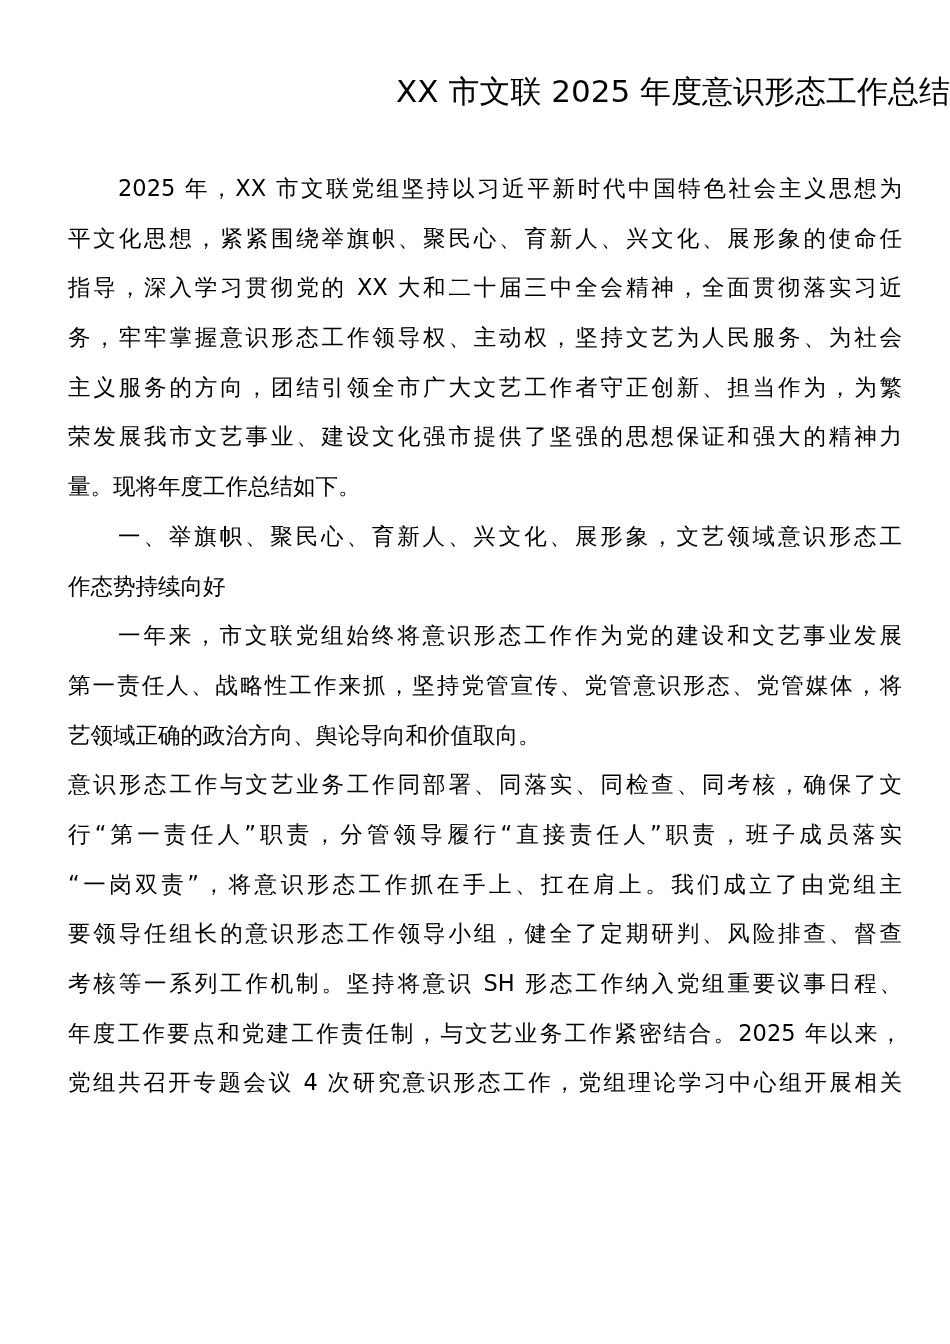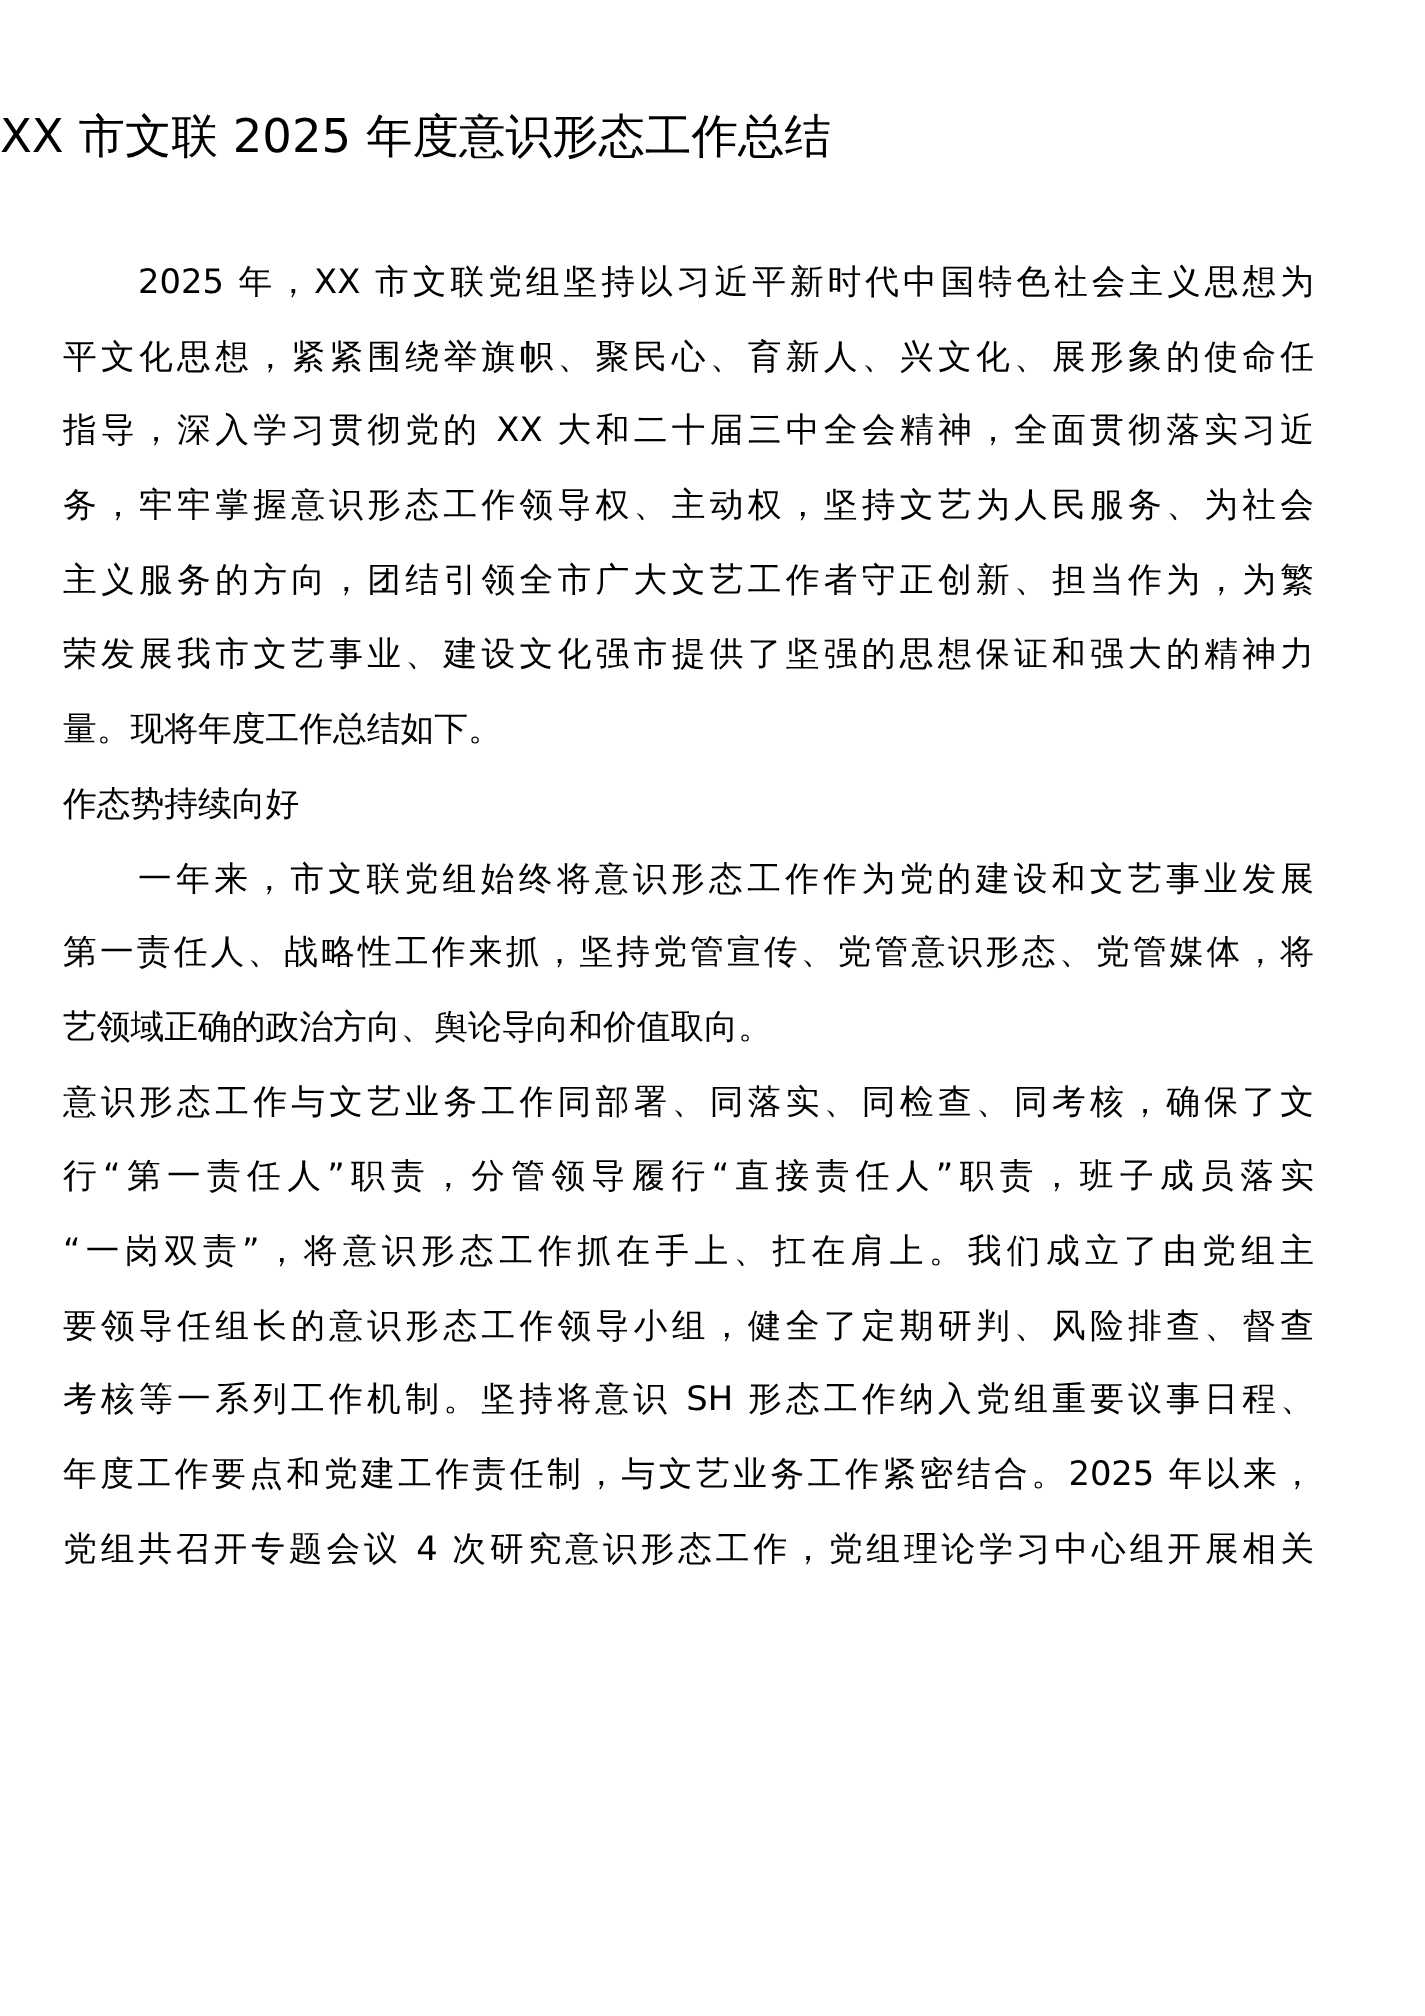--- a/index.html
+++ b/index.html
@@ -20,29 +20,29 @@
       left: 0;
       top: 0;
       width: 950px;
       height: 1344px;
     }
     .title {
       position: absolute;
       left: 0;
       top: 68px;
       width: 950px;
-      text-align: left;
+      text-align: right;
       font-size: 31px;
       line-height: 46px;
       white-space: nowrap;
       letter-spacing: 0px;
     }
     .body-text {
       position: absolute;
-      left: 42px;
+      left: 68px;
       top: 164px;
       width: 834px;
     }
     .line {
       display: block;
       font-size: 22.5px;
       height: 49.7px;
       line-height: 49.7px;
       white-space: nowrap;
       text-align: justify;
@@ -70,20 +70,21 @@
       <span class="line indent">2025 年，XX 市文联党组坚持以习近平新时代中国特色社会主义思想为</span>
       <span class="line">平文化思想，紧紧围绕举旗帜、聚民心、育新人、兴文化、展形象的使命任</span>
       <span class="line">指导，深入学习贯彻党的 XX 大和二十届三中全会精神，全面贯彻落实习近</span>
       <span class="line">务，牢牢掌握意识形态工作领导权、主动权，坚持文艺为人民服务、为社会</span>
       <span class="line">主义服务的方向，团结引领全市广大文艺工作者守正创新、担当作为，为繁</span>
       <span class="line">荣发展我市文艺事业、建设文化强市提供了坚强的思想保证和强大的精神力</span>
       <span class="line last">量。现将年度工作总结如下。</span>
     </div>
 
     <div>
+      <span class="line indent">一、举旗帜、聚民心、育新人、兴文化、展形象，文艺领域意识形态工</span>
       <span class="line last">作态势持续向好</span>
     </div>
 
     <div>
       <span class="line indent">一年来，市文联党组始终将意识形态工作作为党的建设和文艺事业发展</span>
       <span class="line">第一责任人、战略性工作来抓，坚持党管宣传、党管意识形态、党管媒体，将</span>
       <span class="line last">艺领域正确的政治方向、舆论导向和价值取向。</span>
       <span class="line">意识形态工作与文艺业务工作同部署、同落实、同检查、同考核，确保了文</span>
     </div>
 

